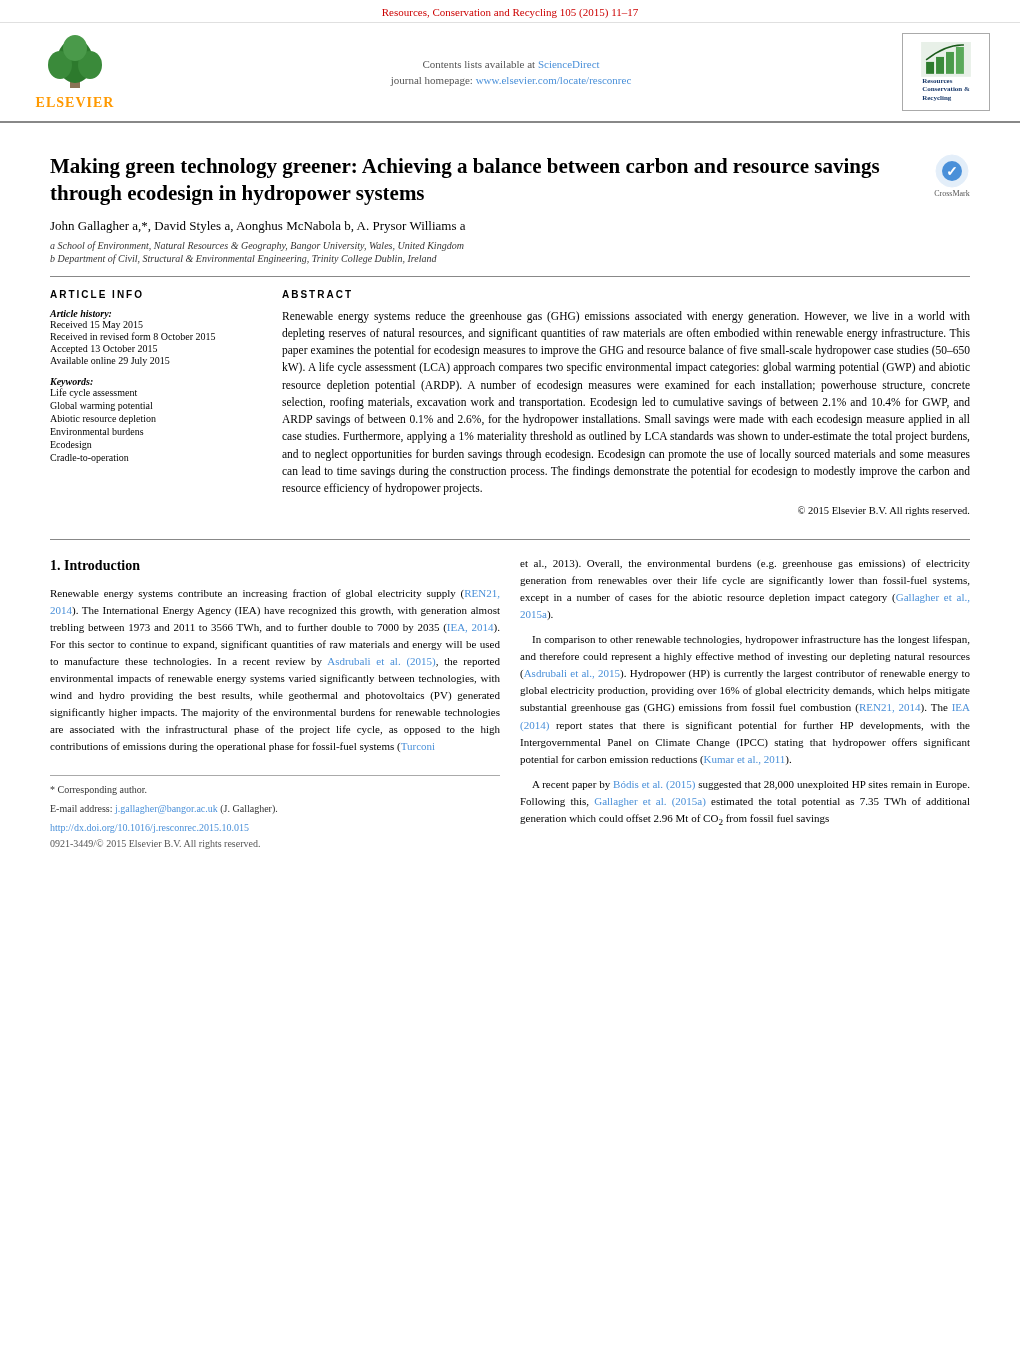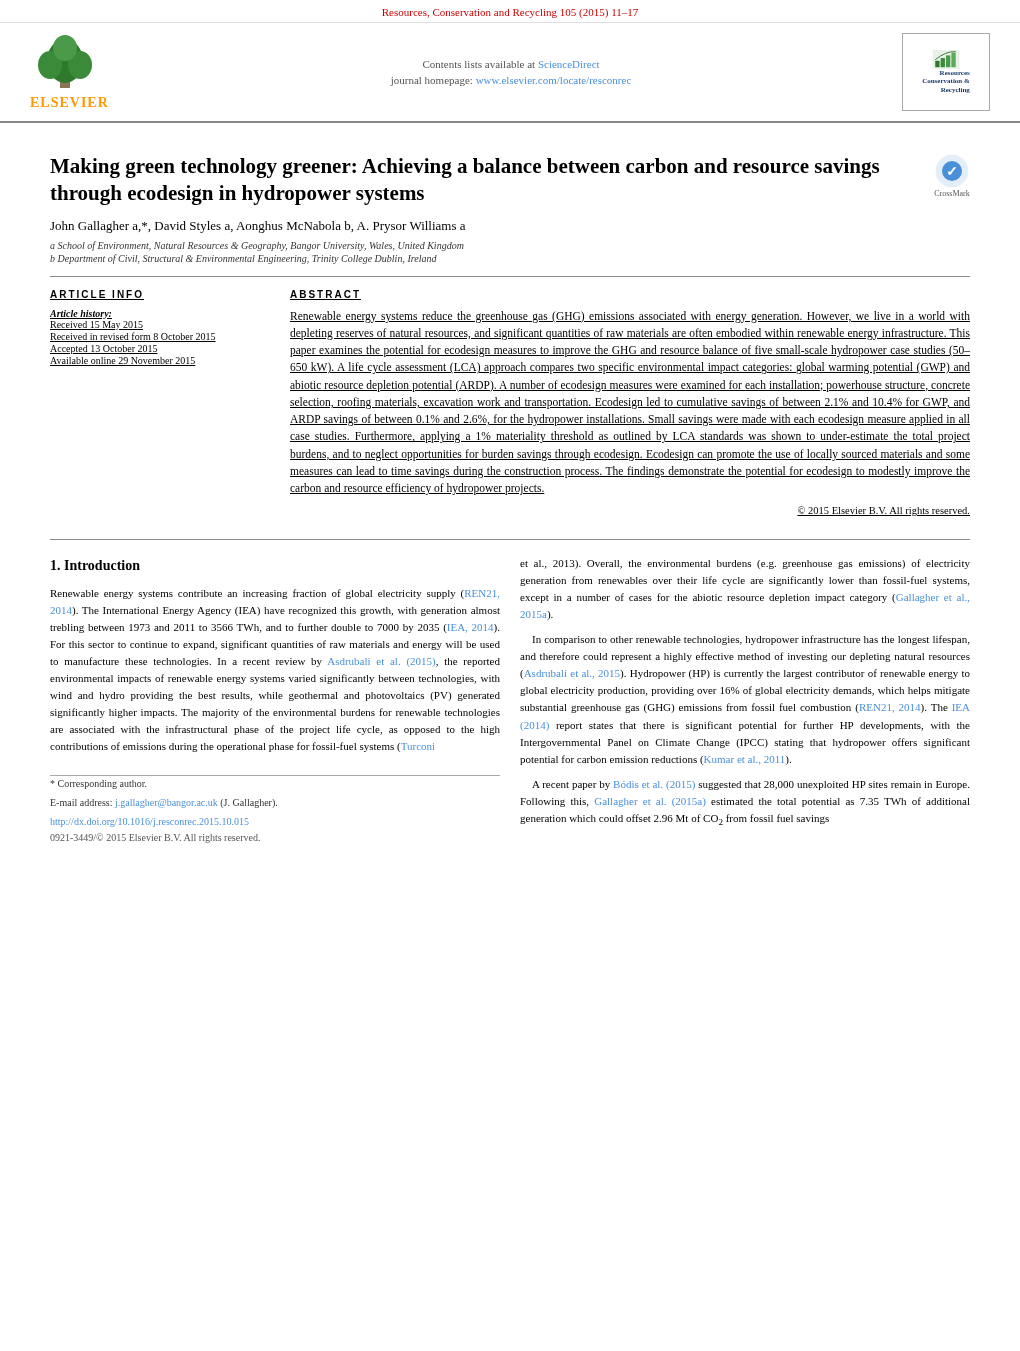--- a/index.html
+++ b/index.html
@@ -25,20 +25,21 @@
       align-items: center;
       justify-content: space-between;
       padding: 10px 30px;
       border-bottom: 2px solid #888;
     }
 
     .journal-header .elsevier-logo {
       width: 90px;
       display: flex;
       flex-direction: column;
+      align-items: center;
     }
 
     .elsevier-tree {
       width: 70px;
       height: 60px;
     }
 
     .elsevier-text {
       font-size: 14px;
       font-weight: bold;
@@ -117,22 +118,21 @@
     .affil-line { margin-bottom: 2px; }
 
     .divider-line {
       border: none;
       border-top: 1px solid #888;
       margin: 12px 0;
     }
 
     .two-col {
       display: flex;
-      gap: 40px;
-      text-decoration: underline;
+      gap: 32px;
     }
 
     .left-col {
       width: 200px;
       min-width: 200px;
     }
 
     .right-col {
       flex: 1;
     }
@@ -225,43 +225,44 @@
     }
 
     .inline-link {
       color: #4a90d9;
       text-decoration: none;
     }
 
     .footnote-section {
       margin-top: 20px;
       border-top: 1px solid #aaa;
+      padding-top: 6px;
       font-size: 10px;
       color: #333;
     }
 
     .footnote-line { margin-bottom: 3px; }
 
     .doi-line {
       font-size: 10px;
       color: #4a90d9;
       margin-top: 4px;
     }
 
     .issn-line {
       font-size: 10px;
       color: #555;
     }
 
     
     .resources-logo-box {
       border: 1px solid #aaa;
-      padding: 16px;
+      padding: 8px;
       font-size: 8px;
-      text-align: right;
+      text-align: left;
       width: 88px;
       height: 78px;
       display: flex;
       flex-direction: column;
       align-items: center;
       justify-content: center;
     }
 
     .resources-logo-box .rl-title {
       font-size: 7px;
@@ -359,23 +360,34 @@
   <div class="two-col">
 
     <div class="left-col">
       <div class="section-heading">ARTICLE INFO</div>
 
       <div class="article-info-section">
         <div class="info-label">Article history:</div>
         <div class="info-line">Received 15 May 2015</div>
         <div class="info-line">Received in revised form 8 October 2015</div>
         <div class="info-line">Accepted 13 October 2015</div>
-        <div class="info-line">Available online 29 November 2015</div>
+        <div class="info-line">Available online 29 July 2015</div>
       </div>
 
+      <div class="keywords-section">
+        <div class="info-label">Keywords:</div>
+        <ul class="keywords-list">
+          <li class="keywords-list-item">Life cycle assessment</li>
+          <li class="keywords-list-item">Global warming potential</li>
+          <li class="keywords-list-item">Abiotic resource depletion</li>
+          <li class="keywords-list-item">Environmental burdens</li>
+          <li class="keywords-list-item">Ecodesign</li>
+          <li class="keywords-list-item">Cradle-to-operation</li>
+        </ul>
+      </div>
     </div>
 
     <div class="right-col">
       <div class="section-heading">ABSTRACT</div>
       <div class="abstract-text">
         <p>Renewable energy systems reduce the greenhouse gas (GHG) emissions associated with energy generation. However, we live in a world with depleting reserves of natural resources, and significant quantities of raw materials are often embodied within renewable energy infrastructure. This paper examines the potential for ecodesign measures to improve the GHG and resource balance of five small-scale hydropower case studies (50–650 kW). A life cycle assessment (LCA) approach compares two specific environmental impact categories: global warming potential (GWP) and abiotic resource depletion potential (ARDP). A number of ecodesign measures were examined for each installation; powerhouse structure, concrete selection, roofing materials, excavation work and transportation. Ecodesign led to cumulative savings of between 2.1% and 10.4% for GWP, and ARDP savings of between 0.1% and 2.6%, for the hydropower installations. Small savings were made with each ecodesign measure applied in all case studies. Furthermore, applying a 1% materiality threshold as outlined by LCA standards was shown to under-estimate the total project burdens, and to neglect opportunities for burden savings through ecodesign. Ecodesign can promote the use of locally sourced materials and some measures can lead to time savings during the construction process. The findings demonstrate the potential for ecodesign to modestly improve the carbon and resource efficiency of hydropower projects.</p>
         <div class="copyright-line">© 2015 Elsevier B.V. All rights reserved.</div>
       </div>
     </div>
 

